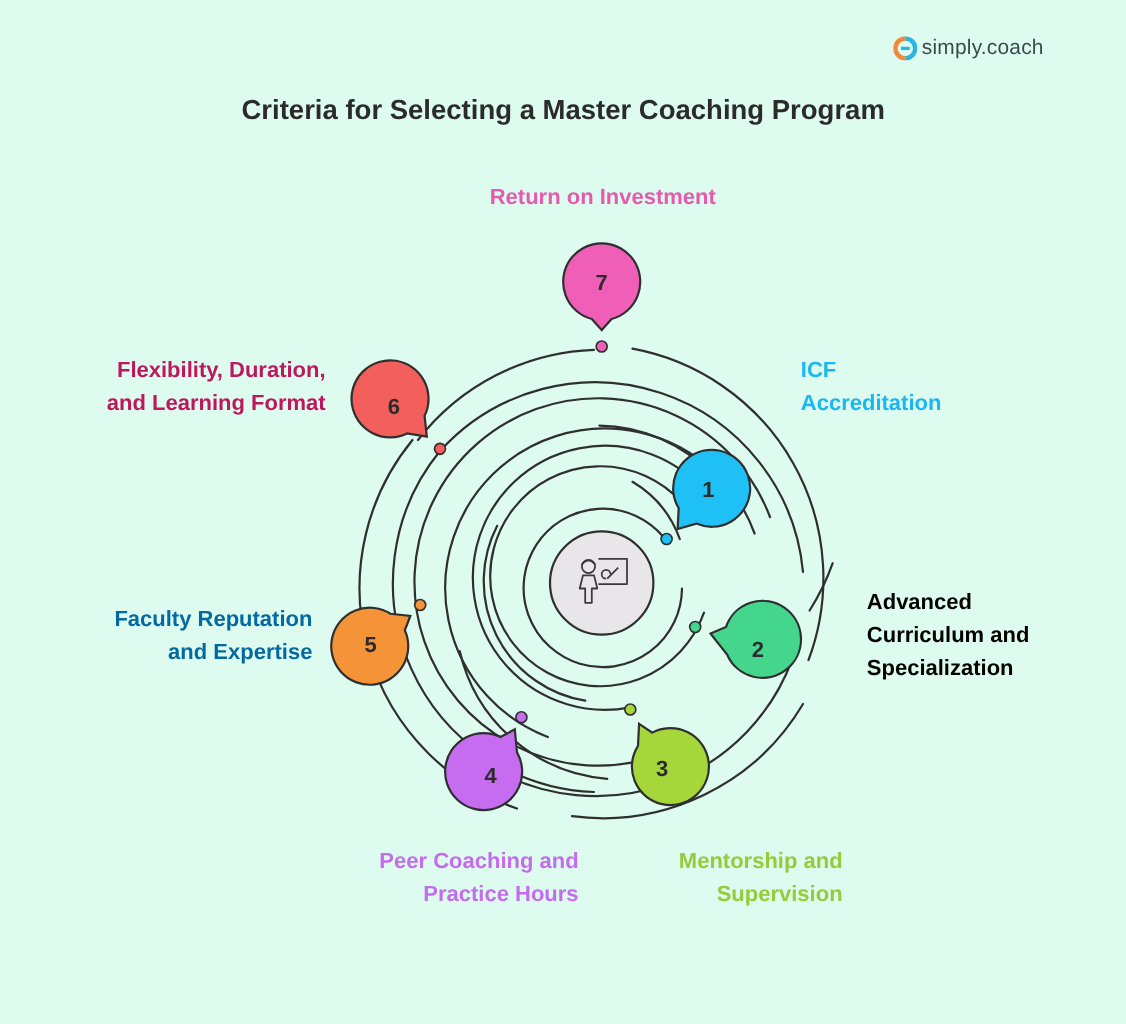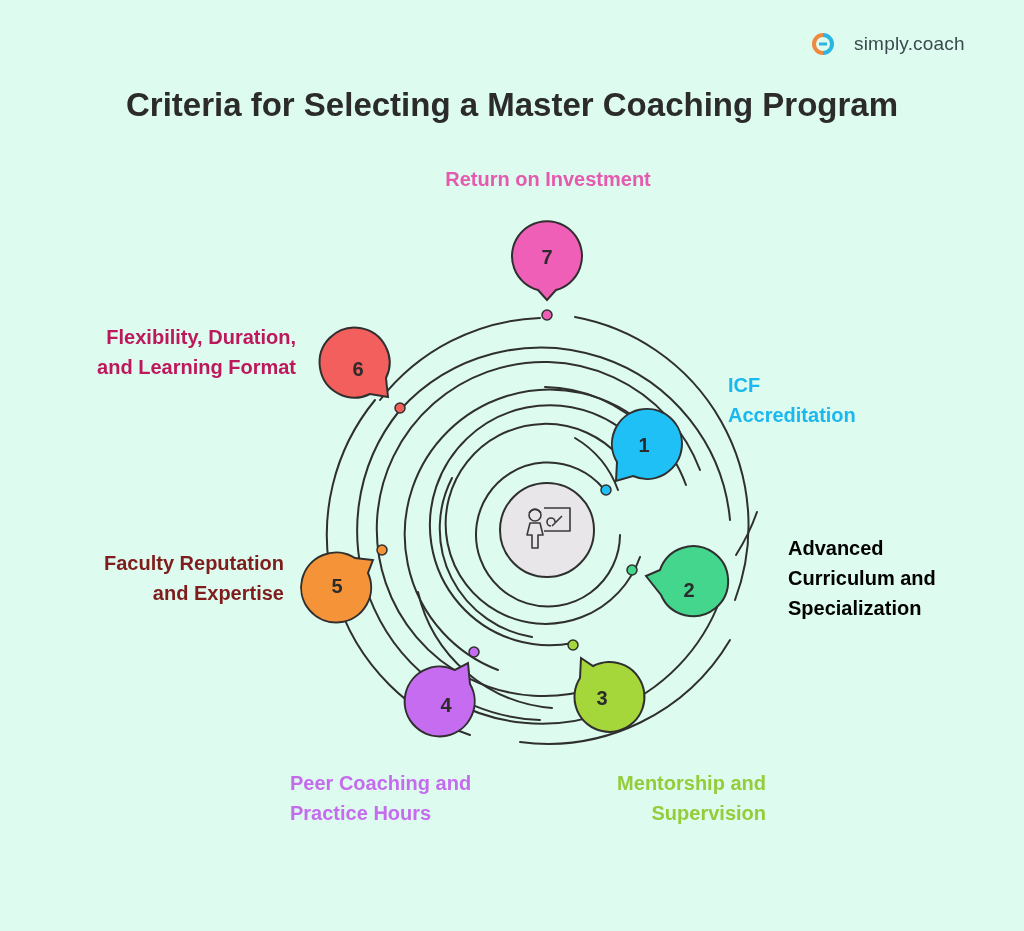--- a/index.html
+++ b/index.html
@@ -1,19 +1,19 @@
 <!DOCTYPE html>
 <html><head>
 <meta charset="utf-8">
 <style>
   html, body { margin:0; padding:0; }
   body { width:1024px; height:931px; background:#ddfbee; position:relative; overflow:hidden; font-family:"Liberation Sans", sans-serif; }
-  .logo { position:absolute; left:812px; top:33px; display:flex; align-items:center; gap:20px; }
+  .logo { position:absolute; left:812px; top:33px; display:flex; align-items:center; gap:4px; }
   .logo-text { font-size:19px; color:#3b4a4e; letter-spacing:0.2px; }
-  .title { position:absolute; left:0; width:1024px; top:86px; text-align:center; font-size:33px; font-weight:bold; color:#2b2b2b; }
+  .title { position:absolute; left:0; width:1024px; top:86px; text-align:center; font-size:25px; font-weight:bold; color:#2b2b2b; }
   .label { position:absolute; font-weight:bold; font-size:20px; line-height:30px; }
   .num { font-family:"Liberation Sans", sans-serif; font-weight:bold; font-size:20px; fill:#2b2b2b; }
   svg.diagram { position:absolute; left:0; top:0; }
 </style>
 </head>
 <body>
 
 <div class="logo">
   <svg width="22" height="22" viewBox="0 0 22 22">
     <path d="M11 2 A9 9 0 0 0 11 20" fill="none" stroke="#f0883e" stroke-width="4"></path>
@@ -96,23 +96,23 @@
   </g>
   <g stroke="#2f2f2f" stroke-width="2">
     <path d="M 616 481 L 617 462 A 35 35 0 1 1 633 476 Z" fill="#1fc0f5"></path>
     <text class="num" x="644" y="452" text-anchor="middle" stroke="none">1</text>
   </g>
 </svg>
 
 <div class="label" style="left:0; width:1096px; top:164px; text-align:center; color:#e45aae;">Return on Investment</div>
 <div class="label" style="left:40px; width:256px; top:322px; text-align:right; color:#be185d; white-space:pre-line;">Flexibility, Duration,
 and Learning Format</div>
-<div class="label" style="left:728px; top:322px; color:#1ab8ef; white-space:pre-line;margin-top:48px;">ICF
+<div class="label" style="left:728px; top:322px; color:#1ab8ef; white-space:pre-line;">ICF
 Accreditation</div>
 <div class="label" style="left:788px; top:533px; color:#000000; white-space:pre-line;">Advanced
 Curriculum and
 Specialization</div>
-<div class="label" style="left:40px; width:244px; top:548px; text-align:right; color:#7f1d1d; white-space:pre-line;">Faculty Reputation
+<div class="label" style="left:40px; width:244px; top:548px; text-align:right; color:#0369a1; white-space:pre-line;">Faculty Reputation
 and Expertise</div>
-<div class="label" style="left:290px; width:236px; top:768px; text-align:left; color:#c56cee; white-space:pre-line;">Peer Coaching and
+<div class="label" style="left:290px; width:236px; top:768px; text-align:right; color:#c56cee; white-space:pre-line;">Peer Coaching and
 Practice Hours</div>
 <div class="label" style="left:550px; width:216px; top:768px; text-align:right; color:#94cc3a; white-space:pre-line;">Mentorship and
 Supervision</div>
 
 </body></html>

